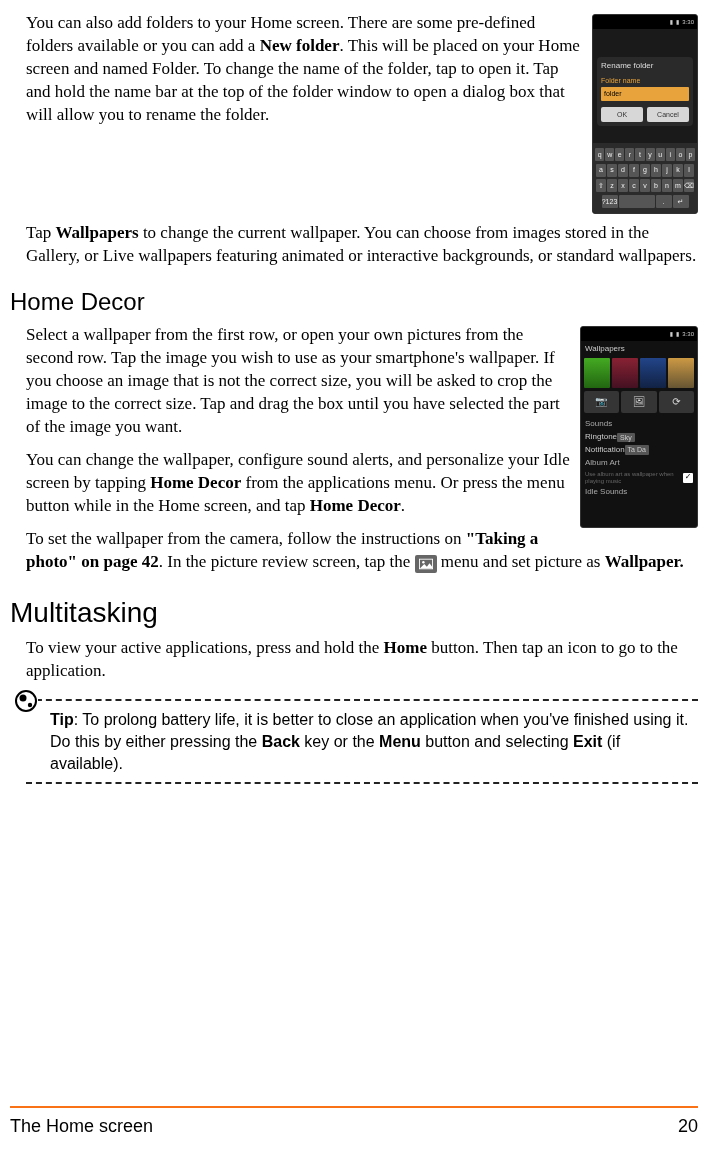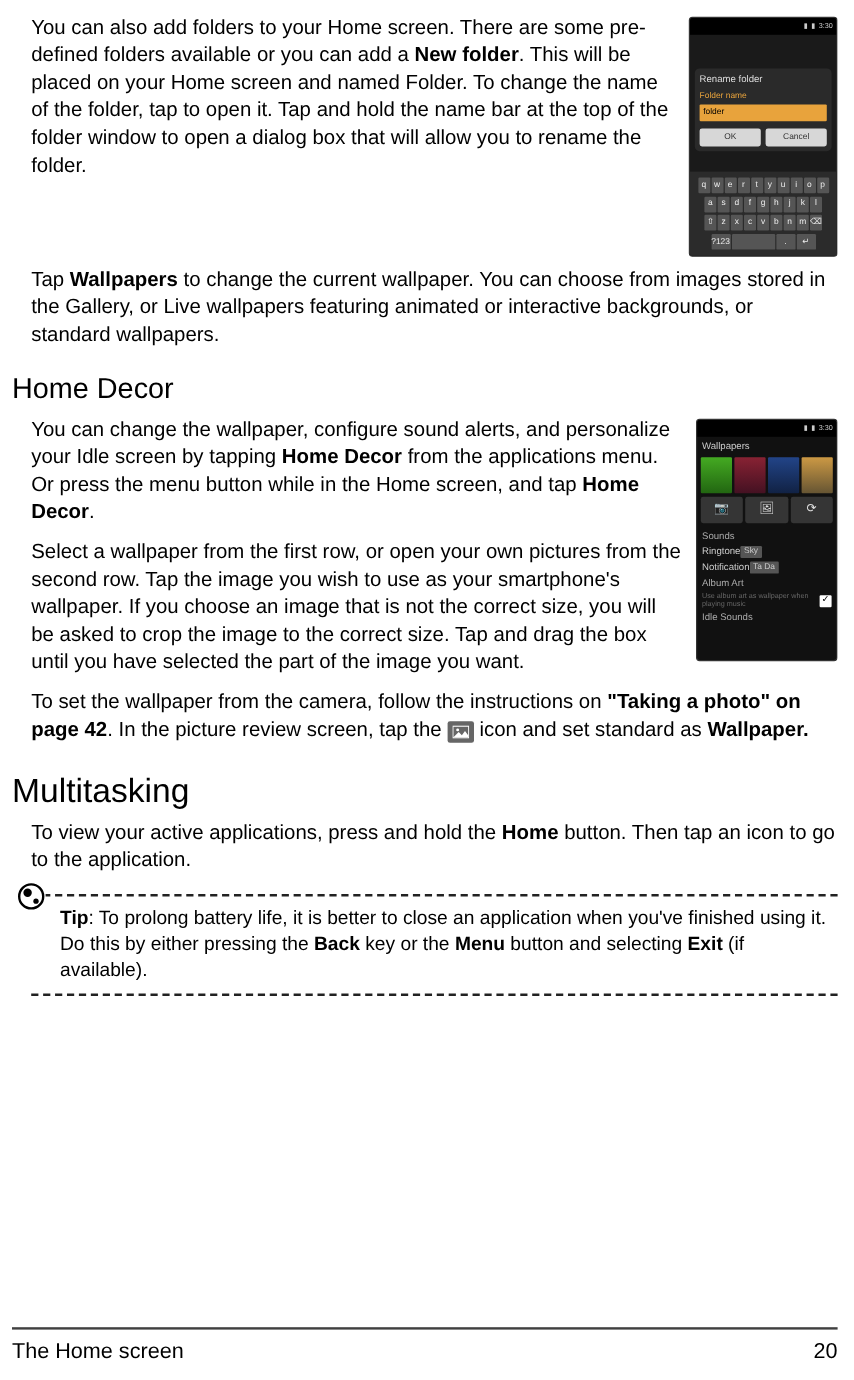--- a/index.html
+++ b/index.html
@@ -11,21 +11,21 @@
     line-height: 1.35;
     color: #000;
     background: #fff;
     position: relative;
   }
   .page {
     padding: 12px 14px 0 10px;
   }
   .floatbox {
     float: right;
-    width: 124px;
+    width: 106px;
     height: 200px;
     background: #1a1a1a;
     margin: 2px 0 8px 8px;
     border: 1px solid #333;
     border-radius: 3px;
     position: relative;
     overflow: hidden;
   }
   .statusbar {
     height: 14px;
@@ -85,21 +85,21 @@
     font-size: 7px;
     display: flex;
     align-items: center;
     justify-content: center;
     border-radius: 1px;
   }
   .kbd-key.wide { width: 16px; }
   .kbd-key.space { width: 36px; }
 
   .section1 { overflow: hidden; }
-  .para { margin-bottom: 10px; }
+  .para { margin-bottom: 10px; font-family: Liberation Serif, serif; }
   .indent { padding-left: 16px; }
   strong.b { font-weight: 700; }
 
   h2.h-home {
     font-size: 24px;
     font-weight: 400;
     margin: 8px 0 6px 0;
     clear: both;
   }
   h2.h-multi {
@@ -216,21 +216,21 @@
     background: #fff;
   }
   .tipicon svg { width: 24px; height: 24px; }
   .tip-lead { font-weight: 700; text-align: center; }
 
   .footer {
     position: absolute;
     left: 10px;
     right: 14px;
     bottom: 12px;
-    border-top: 2px solid #404040;
+    border-top: 2px solid #f97316;
     padding-top: 6px;
     display: flex;
     justify-content: space-between;
     font-size: 18px;
     text-align: center;
   }
 
   .xref { font-weight: 700; }
 </style>
 </head>
@@ -338,32 +338,32 @@
         <span class="wp-tag">Ta Da</span>
       </div>
       <div class="wp-sec">Album Art</div>
       <div class="wp-row">
         <span class="wp-sub" style="flex:1;padding:0;">Use album art as wallpaper when playing music</span>
         <span class="wp-check">✓</span>
       </div>
       <div class="wp-sec">Idle Sounds</div>
     </div>
 
+    <p class="para indent">Select a wallpaper from the first row, or open your own pictures from the second row. Tap the image you wish to use as your smartphone's wallpaper. If you choose an image that is not the correct size, you will be asked to crop the image to the correct size. Tap and drag the box until you have selected the part of the image you want.</p>
     <p class="para indent">
       <span>You can change the wallpaper, configure sound alerts, and personalize your Idle screen by tapping </span><strong class="b">Home Decor</strong><span> from the applications menu. Or press the menu button while in the Home screen, and tap </span><strong class="b">Home Decor</strong><span>.</span>
     </p>
-    <p class="para indent">Select a wallpaper from the first row, or open your own pictures from the second row. Tap the image you wish to use as your smartphone's wallpaper. If you choose an image that is not the correct size, you will be asked to crop the image to the correct size. Tap and drag the box until you have selected the part of the image you want.</p>
     <p class="para indent">
       <span>To set the wallpaper from the camera, follow the instructions on </span><span class="xref">"Taking a photo" on page 42</span><span>. In the picture review screen, tap the </span><span class="inline-icon">
           <svg viewBox="0 0 16 12">
             <rect x="0.5" y="0.5" width="15" height="11" fill="none" stroke="#fff" stroke-width="1"></rect>
             <circle cx="5" cy="4" r="1.4" fill="#fff"></circle>
             <path d="M1 11 L6 6 L9 9 L12 5 L15 9 L15 11 Z" fill="#fff"></path>
           </svg>
-        </span><span> icon and set standard as </span><strong class="b">Wallpaper.</strong>
+        </span><span> menu and set picture as </span><strong class="b">Wallpaper.</strong>
     </p>
   </div>
 
   <h2 class="h-multi">Multitasking</h2>
   <p class="para indent">
     <span>To view your active applications, press and hold the </span><strong class="b">Home</strong><span> button. Then tap an icon to go to the application.</span>
   </p>
 
   <div class="tipwrap">
     <div class="tipicon">

